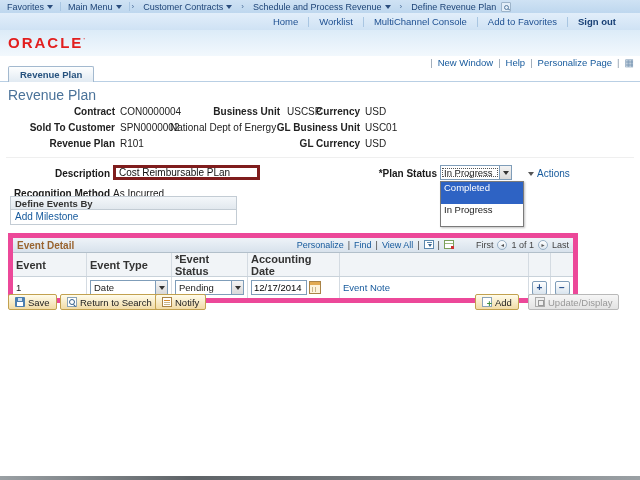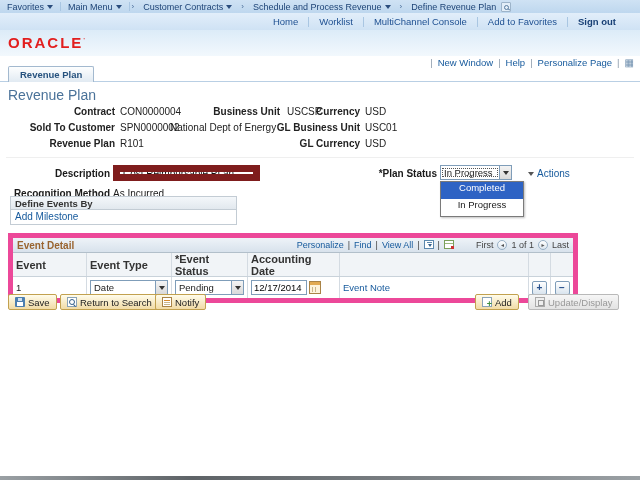--- a/index.html
+++ b/index.html
@@ -57,37 +57,37 @@
   .flabel { position:absolute; font-weight:bold; color:#222; text-align:right; }
   .fvalue { position:absolute; color:#222; }
   .l1 { left:0; width:115px; } .v1 { left:120px; }
   .lcust { left:170px; }
   .l3 { left:250px; width:110px; } .v3 { left:365px; }
 
   .divider { position:absolute; top:157px; left:6px; width:628px; height:1px; background:#cfcfcf; border-bottom:1px solid #efefef; }
 
   
   .dlabel { position:absolute; font-weight:bold; text-align:right; }
-  .txtinput { position:absolute; border:7px solid #7f1d1d; background:#fff; height:15px;
+  .txtinput { position:absolute; border:3px solid #7f1d1d; background:#fff; height:15px;
     font-size:10px; font-family:"Liberation Sans",sans-serif; padding:1px 3px; color:#111; }
   .pselect { position:absolute; height:15px; border:1px solid #7f9db9; background:#fff;
     display:flex; align-items:center; }
   .pselect .sel-text { flex:1; padding:0 3px; outline:1px dotted #555; outline-offset:-2px;
     font-size:9.5px; white-space:nowrap; overflow:hidden; }
   .sel-btn { width:12px; height:13px; background:linear-gradient(#f4f4f4,#d9d9d9);
     border-left:1px solid #7f9db9; display:flex; align-items:center; justify-content:center; }
   .sel-btn::before { content:""; width:0; height:0; border-left:3px solid transparent;
     border-right:3px solid transparent; border-top:4px solid #333; }
   .actions-link { position:absolute; color:#15599c; font-size:10px; display:flex; align-items:center; gap:3px; }
   .caret-dk { display:inline-block; width:0; height:0; border-left:3px solid transparent;
     border-right:3px solid transparent; border-top:4px solid #555; }
 
   .ddlist { position:absolute; left:440px; top:181px; width:84px; background:#fff;
     border:1px solid #7a7a7a; z-index:20; font-size:9.5px; box-shadow:1px 1px 2px rgba(0,0,0,.25); }
-  .ddopt { padding:1px 3px; height:17px; line-height:9px;text-align:center; }
+  .ddopt { padding:1px 3px; height:22px; line-height:9px; }
   .ddopt.sel { background:#2e63c4; color:#fff; }
 
   
   .debox { position:absolute; top:196px; left:10px; width:227px; border:1px solid #c3ccd4; background:#fff; }
   .debox-hd { height:13px; background:linear-gradient(#f4f7fa,#e2e8ee); border-bottom:1px solid #c3ccd4;
     font-weight:bold; font-size:9.5px; color:#333; padding:1px 4px; }
   .debox-row { height:14px; padding:1px 4px; }
   .link { color:#15599c; cursor:pointer; }
 
   

